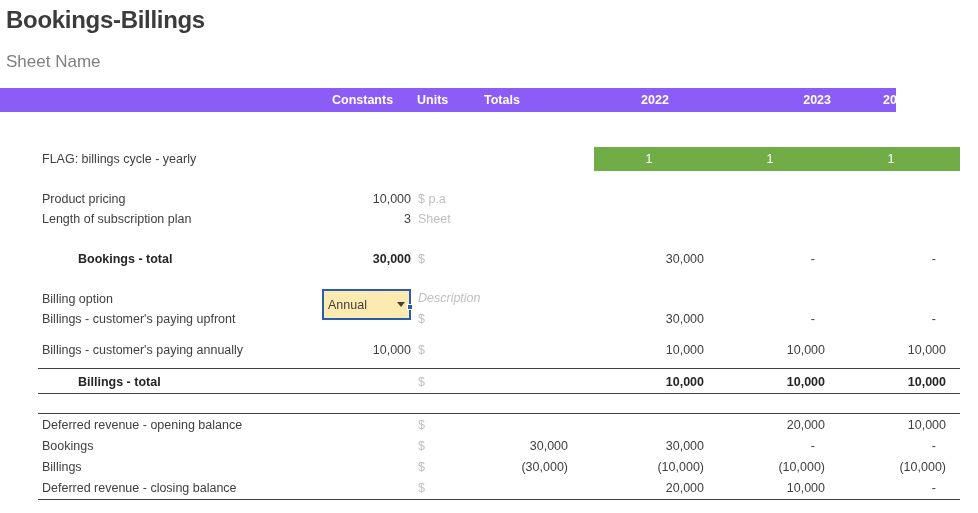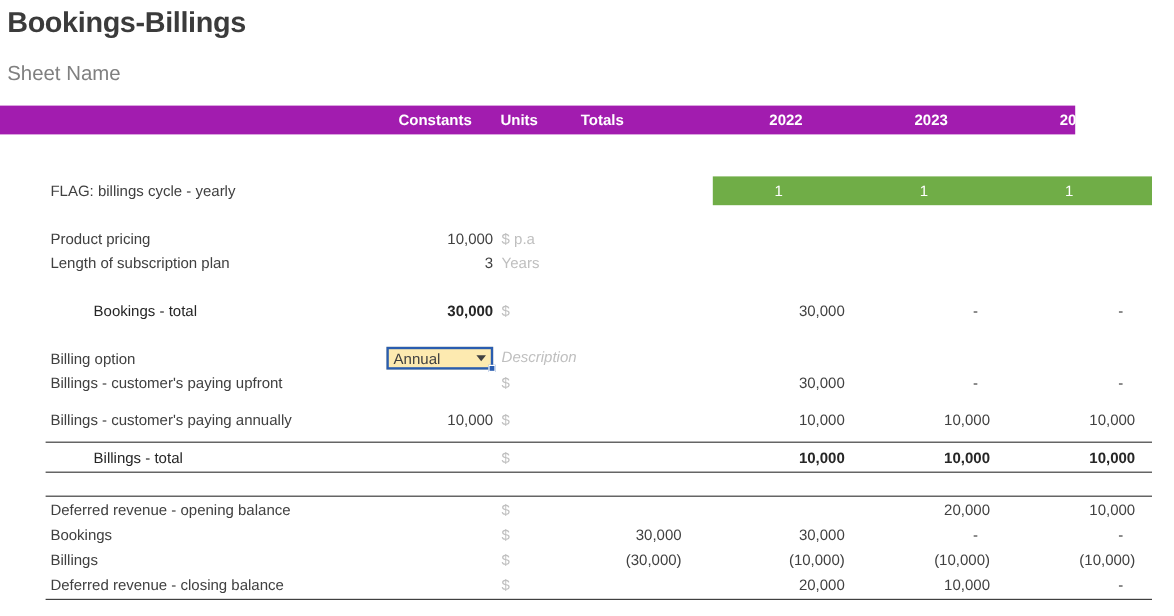--- a/index.html
+++ b/index.html
@@ -20,45 +20,45 @@
   }
   .subtitle {
     position: absolute; left: 6px; top: 52px;
     font-size: 17px; color: #808080; white-space: nowrap;
   }
 
   
   .headerbar {
     position: absolute; left: 0; top: 88px;
     width: 896px; height: 24px;
-    background: #a21caf;
+    background: #8b5cf6;
     padding-left: 28px;
   }
   .headerbar .h {
     position: absolute; top: 0; height: 24px; line-height: 24px;
     color: #ffffff; font-size: 12.5px; font-weight: bold;
     white-space: nowrap;
   }
   .h-constants { left: 332px; }
   .h-units     { left: 417px; }
   .h-totals    { left: 484px; }
   .h-year      { width: 110px; text-align: center; }
   .h-y2022 { left: 600px; }
-  .h-y2023 { left: 721px; }
+  .h-y2023 { left: 721px; text-align: right; }
   .h-y2024 { left: 842px; }
 
   
   .row {
     position: absolute; left: 0; width: 978px; height: 20px;
   }
   .label {
     position: absolute; left: 42px; top: 0; height: 20px; line-height: 20px;
     font-size: 12.5px; color: #404040; white-space: nowrap;
   }
-  .label.bold { font-weight: normal; color: #262626; padding-left: 36px; }
+  .label.bold { font-weight: bold; color: #262626; padding-left: 36px; }
 
   .cell {
     position: absolute; top: 0; height: 20px; line-height: 20px;
     font-size: 12.5px; color: #404040; text-align: right;
     white-space: nowrap;
   }
   .cell.bold { font-weight: bold; color: #262626; }
 
   
   .c-constants { left: 290px; width: 121px; }      
@@ -90,21 +90,21 @@
 
   
   .rule {
     position: absolute; left: 38px; width: 922px;
     height: 1px; background: #404040;
   }
 
   
   .dropdown {
     position: absolute; left: 322px; top: 289px;
-    width: 89px; height: 19px;
+    width: 89px; height: 31px;
     background: #fdeab0;
     border: 2px solid #2a5db0;
     display: flex; align-items: center;
   }
   .dropdown .dd-text {
     flex: 1 1 auto; padding-left: 4px;
     font-size: 12.5px; color: #404040; white-space: nowrap;
   }
   .dropdown .dd-arrow {
     flex: 0 0 auto; width: 16px; height: 100%;
@@ -156,21 +156,21 @@
 
   <div class="row" style="top:189px;">
     <div class="label">Product pricing</div>
     <div class="cell c-constants">10,000</div>
     <div class="cell c-units">$ p.a</div>
   </div>
 
   <div class="row" style="top:209px;">
     <div class="label">Length of subscription plan</div>
     <div class="cell c-constants">3</div>
-    <div class="cell c-units">Years</div>
+    <div class="cell c-units">Sheet</div>
   </div>
 
   <div class="row" style="top:249px;">
     <div class="label bold">Bookings - total</div>
     <div class="cell c-constants bold">30,000</div>
     <div class="cell c-units">$</div>
     <div class="cell c-totals"></div>
     <div class="cell c-y2022">30,000</div>
     <div class="cell c-y2023 dash">-</div>
     <div class="cell c-y2024 dash">-</div>

